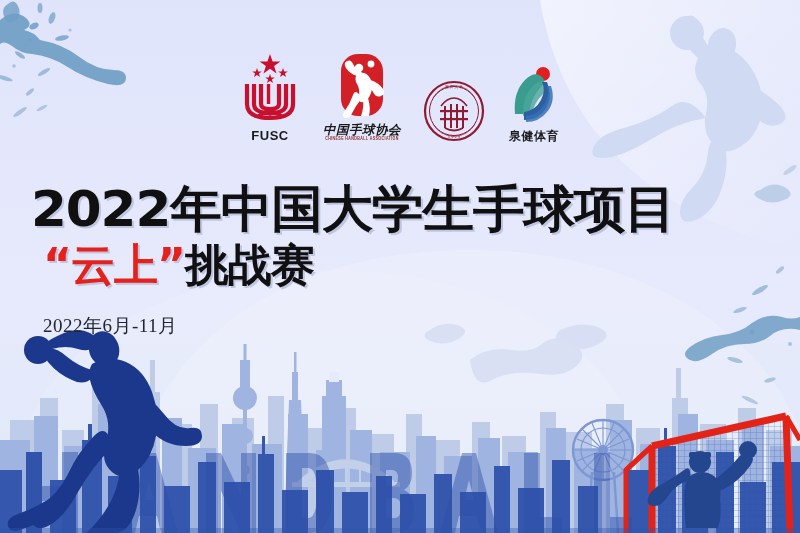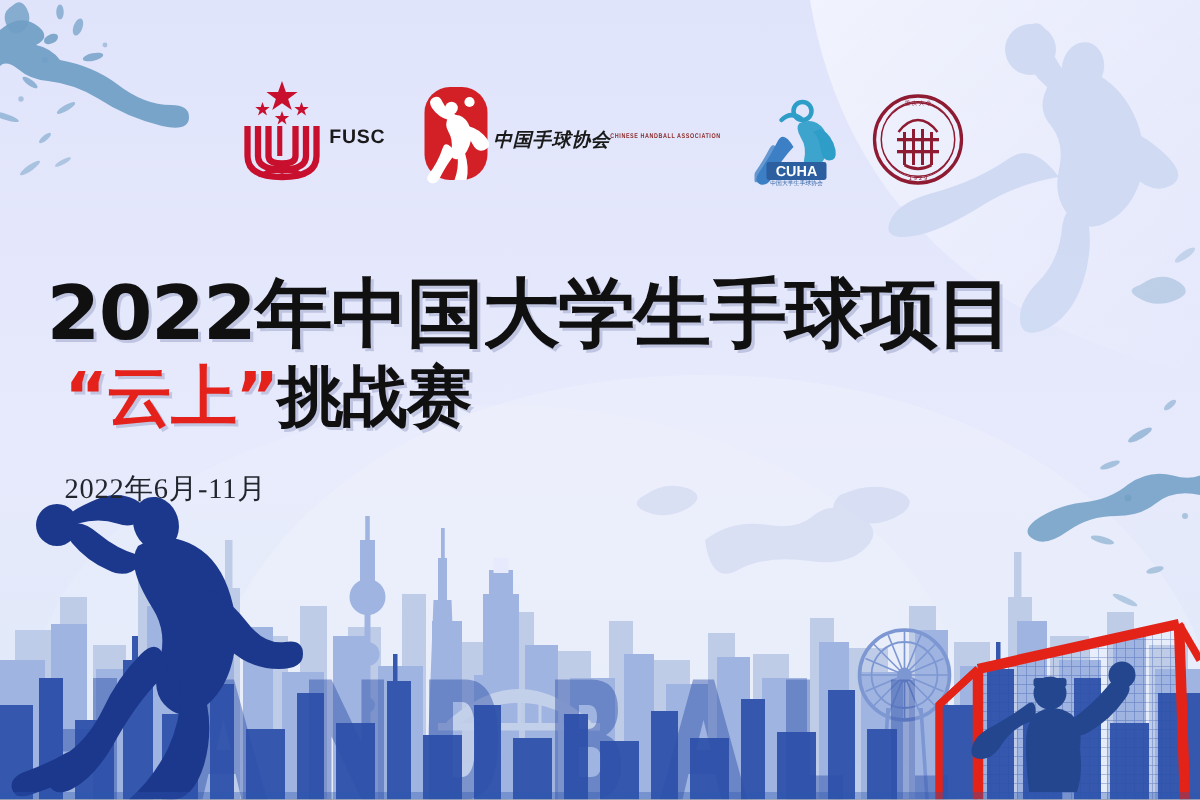--- a/index.html
+++ b/index.html
@@ -13,21 +13,21 @@
       linear-gradient(160deg,#dfe3fb 0%,#e2e6fb 28%,#e7eafc 52%,#e3eaf9 70%,#dfe9f8 100%);
   }
   .svgfull{position:absolute;left:0;top:0;width:800px;height:533px;}
 
   
   #logo-row{
     position:absolute;left:0;top:52px;width:800px;
     display:flex;justify-content:center;align-items:flex-end;gap:22px;
     z-index:30;
   }
-  .logo{display:flex;flex-direction:row;align-items:center;justify-content:flex-end;}
+  .logo{display:flex;flex-direction:column;align-items:center;justify-content:flex-end;}
   .logo-mark{display:block;}
   .logo-cap{
     font-weight:bold;letter-spacing:.5px;line-height:1;
     text-align:center;white-space:nowrap;
   }
   .cap-fusc{font-size:13px;color:#1a1a1a;margin-top:5px;}
   .cap-cha{font-size:12.5px;color:#1a1a1a;margin-top:4px;font-family:"DejaVu Sans",sans-serif;font-style:italic;}
   .cap-cha-en{font-size:3.6px;color:#8a2b2b;letter-spacing:.4px;margin-top:2px;transform:scaleY(1.25);}
   .cap-qj{font-size:12px;color:#1d1d1d;margin-top:4px;font-family:"DejaVu Sans",sans-serif;}
 
@@ -365,39 +365,20 @@
           <path d="M33 26 q8 2 13 9 q3 5 -2 7 q-5 2 -8 -4 q-3 -6 -7 -9 z"></path>
           <path d="M25 44 q-6 7 -11 17 q-2 4 -6 3 q-4 -2 -1 -6 q6 -8 9 -17 q2 -7 9 3 z"></path>
           <path d="M31 44 q3 10 1 18 l-8 0 q3 -8 2 -16 q-1 -7 5 -2 z"></path>
         </g>
         <circle cx="34" cy="10" r="3.4" fill="#ffffff"></circle>
       </svg>
       <div class="logo-cap cap-cha">中国手球协会</div>
       <div class="logo-cap cap-cha-en">CHINESE HANDBALL ASSOCIATION</div>
     </div>
 
-    <div class="logo">
-      <svg class="logo-mark" width="56" height="58" viewBox="0 0 56 58">
-        <g fill="none" stroke="#2e9ec9" stroke-width="3" stroke-linecap="round">
-          <circle cx="32" cy="8" r="6"></circle>
-          <path d="M18 14 q6 -6 13 -1"></path>
-        </g>
-        <g fill="#2e9ec9">
-          <path d="M30 16 q10 -4 16 4 q6 9 1 19 q-4 8 -10 9 q-5 1 -4 -7 q2 -9 -2 -15 q-4 -7 -1 -10 z" opacity=".92"></path>
-          <path d="M44 20 q8 4 10 14 q1 7 -4 7 q-5 0 -6 -8 q-1 -8 -5 -11 z"></path>
-        </g>
-        <g fill="#3c7fc4">
-          <path d="M26 32 q-8 8 -14 20 q-3 6 -8 5 q-5 -2 -1 -8 q7 -10 12 -20 q4 -9 11 3 z"></path>
-          <path d="M16 36 q-6 7 -11 16 q-3 5 -5 3 q-2 -3 1 -7 q6 -9 9 -15 q3 -6 6 3 z" opacity=".75"></path>
-        </g>
-        <rect x="8" y="42" width="40" height="12" rx="1.6" fill="#2c5fa0"></rect>
-        <text x="28" y="51.4" font-family="Liberation Sans, sans-serif" font-size="9.6" font-weight="bold" fill="#ffffff" text-anchor="middle">CUHA</text>
-        <text x="28" y="57.4" font-family="DejaVu Sans, sans-serif" font-size="3.9" fill="#2c5fa0" text-anchor="middle">中国大学生手球协会</text>
-      </svg>
-    </div>
 
     <div class="logo">
       <svg class="logo-mark" width="62" height="62" viewBox="0 0 62 62">
         <circle cx="31" cy="31" r="29" fill="none" stroke="#8e1b32" stroke-width="2.2"></circle>
         <circle cx="31" cy="31" r="24.5" fill="none" stroke="#8e1b32" stroke-width="1"></circle>
         <g fill="#8e1b32">
           <path d="M18 26 q6 -8 13 -8 q7 0 13 8" fill="none" stroke="#8e1b32" stroke-width="1.6"></path>
           <rect x="17" y="30" width="28" height="2.2"></rect>
           <rect x="17" y="38" width="28" height="2.2"></rect>
           <rect x="21" y="26" width="2" height="22"></rect>
@@ -410,20 +391,30 @@
           <text x="31" y="8" text-anchor="middle">重 庆 大 学</text>
           <text x="31" y="58" text-anchor="middle">1 9 2 9</text>
         </g>
         <g fill="none" stroke="#8e1b32" stroke-width=".7">
           <path d="M10 18 A24 24 0 0 1 52 18"></path>
           <path d="M10 44 A24 24 0 0 0 52 44"></path>
         </g>
       </svg>
     </div>
 
+    <div class="logo">
+      <svg class="logo-mark" width="54" height="62" viewBox="0 0 54 62">
+        <circle cx="36" cy="10" r="7" fill="#e02020"></circle>
+        <path d="M8 50 q-2 -22 10 -34 q9 -9 16 -4 q6 5 0 11 q-10 10 -12 27 z" fill="#3a9b8f"></path>
+        <path d="M16 52 q-1 -20 11 -31 q8 -7 12 -2 q4 5 -2 10 q-10 9 -13 23 z" fill="#4aa89a" opacity=".8"></path>
+        <path d="M40 18 q6 14 -1 26 q-7 12 -22 12 l0 -8 q12 -2 17 -12 q5 -10 1 -18 z" fill="#2c5fa0"></path>
+        <path d="M44 22 q5 15 -4 26 q-8 10 -21 10 l0 -6 q12 -1 18 -11 q6 -10 3 -19 z" fill="#3670b4" opacity=".85"></path>
+      </svg>
+      <div class="logo-cap cap-qj">泉健体育</div>
+    </div>
 
   </div>
 
   <div id="title-block">
     <div id="title-line1">2022年中国大学生手球项目</div>
     <div id="title-line2"><span class="red">“</span><span class="red">云上</span><span class="red">”</span><span>挑战赛</span></div>
     <div id="date-line">2022年6月-11月</div>
   </div>
 
 </div>

